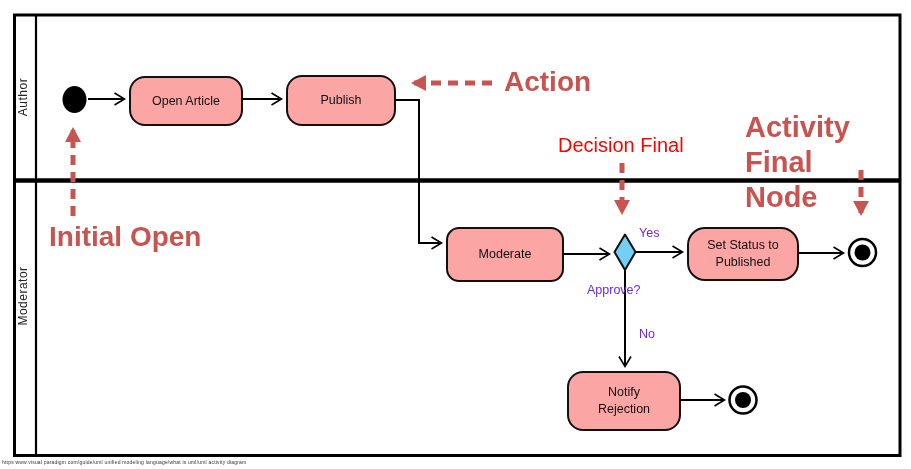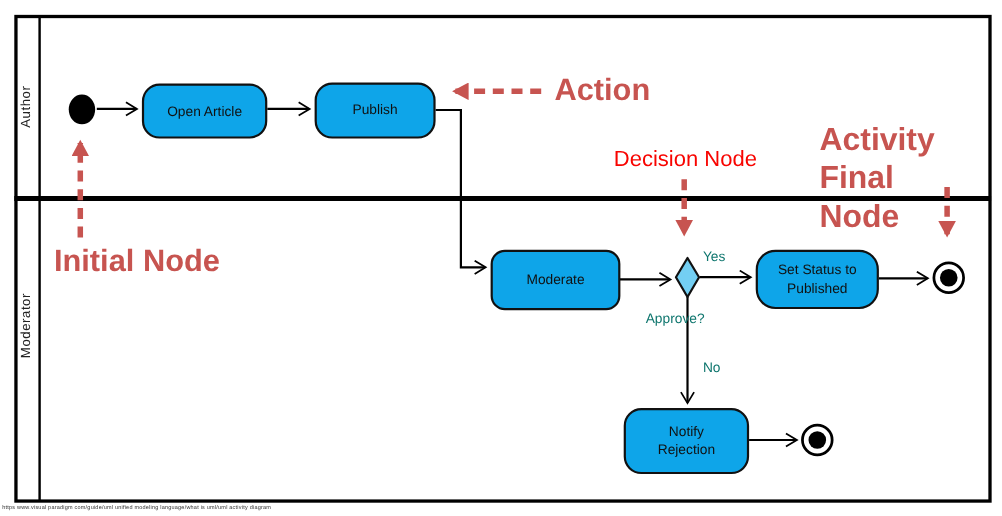--- a/index.html
+++ b/index.html
@@ -3,25 +3,25 @@
 <meta charset="utf-8">
 <style>
   html,body{margin:0;padding:0;background:#ffffff;}
   #stage{
     position:relative;width:911px;height:469px;background:#ffffff;overflow:hidden;
     font-family:"Liberation Sans", sans-serif;
   }
   #diagram-svg{position:absolute;left:0;top:0;}
   .action-node{
     position:absolute;box-sizing:border-box;
-    background:#0ea5e9;border:2px solid #111111;
+    background:#fca5a5;border:2px solid #111111;
     display:flex;align-items:center;justify-content:center;
     text-align:center;color:#111111;font-size:12.5px;line-height:1.35;
   }
-  .edge-label{position:absolute;color:#0f766e;font-size:12.5px;white-space:nowrap;}
+  .edge-label{position:absolute;color:#6d28d9;font-size:12.5px;white-space:nowrap;}
   .ann-salmon{position:absolute;color:#C75450;font-weight:bold;font-size:28px;white-space:nowrap;}
   .ann-red{position:absolute;color:#F80400;font-size:20px;white-space:nowrap;}
   .vlabel{
     position:absolute;width:160px;height:18px;text-align:center;
     transform:rotate(-90deg);color:#222222;font-size:12px;letter-spacing:0.5px;
   }
   #caption{
     position:absolute;left:2px;top:459px;font-size:5px;color:#333333;
     white-space:nowrap;letter-spacing:0.2px;
   }
@@ -78,18 +78,18 @@
   <div class="action-node" style="left:286px;top:75px;width:110px;height:51px;border-radius:16px;">Publish</div>
   <div class="action-node" style="left:446px;top:227px;width:118px;height:55px;border-radius:13px;">Moderate</div>
   <div class="action-node" style="left:687px;top:227px;width:112px;height:54px;border-radius:18px;padding:0 8px;">Set Status to Published</div>
   <div class="action-node" style="left:567px;top:371px;width:114px;height:60px;border-radius:16px;padding:0 22px;">Notify Rejection</div>
 
   <div class="edge-label" style="left:639px;top:226px;">Yes</div>
   <div class="edge-label" style="left:587px;top:283px;">Approve?</div>
   <div class="edge-label" style="left:639px;top:327px;">No</div>
 
   <div class="ann-salmon" style="left:504px;top:66px;">Action</div>
-  <div class="ann-red" style="left:558px;top:134px;">Decision Node</div>
+  <div class="ann-red" style="left:558px;top:134px;">Decision Final</div>
   <div class="ann-salmon" style="left:745px;top:110px;width:142px;white-space:normal;text-align:left;font-size:29px;line-height:1.2;">Activity Final Node</div>
-  <div class="ann-salmon" style="left:49px;top:221px;">Initial Node</div>
+  <div class="ann-salmon" style="left:49px;top:221px;">Initial Open</div>
 
   <div id="caption">https www.visual paradigm com/guide/uml unified modeling language/what is uml/uml activity diagram</div>
 </div>
 
 </body></html>

